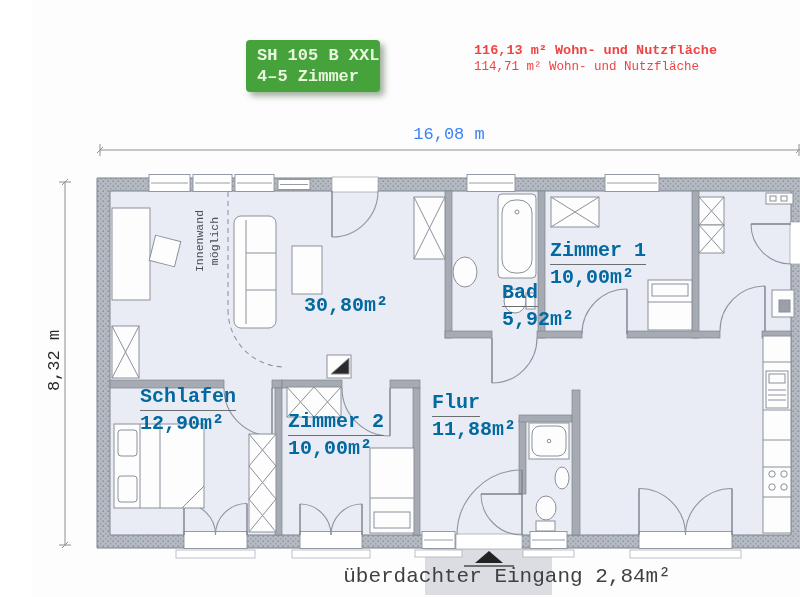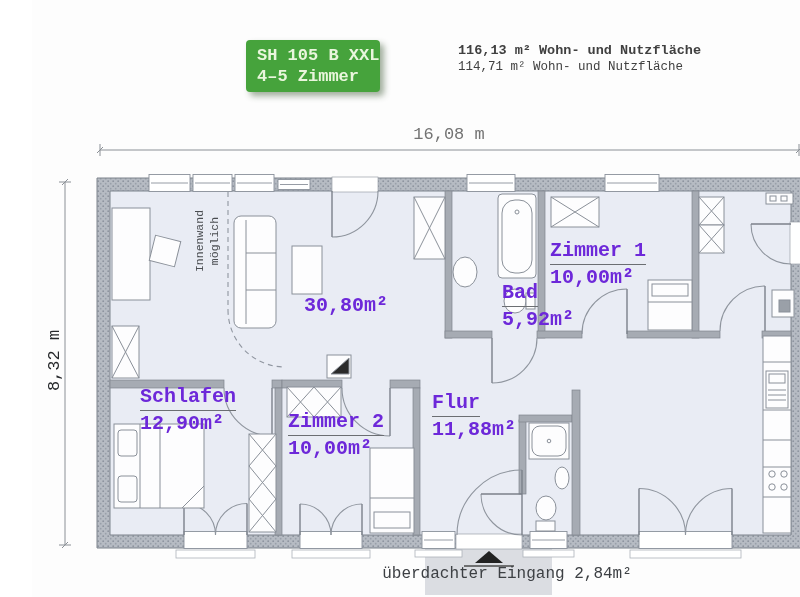--- a/index.html
+++ b/index.html
@@ -4,38 +4,38 @@
 <style>
   html,body{margin:0;padding:0;background:#ffffff;}
   .stage{position:relative;width:800px;height:597px;background:#fdfdfd;overflow:hidden;
          font-family:Liberation Mono, monospace;margin-left:32px;}
   .stage svg{position:absolute;left:0;top:0;}
 
   .badge{position:absolute;left:214px;top:40px;width:134px;height:52px;
          background:#46a33c;border-radius:4px;color:#eaf6dd;font-weight:bold;
          font-size:17px;line-height:21px;padding:5px 0 0 11px;box-sizing:border-box;
          box-shadow:4px 4px 6px rgba(45,75,35,.45);}
-  .info{position:absolute;left:426px;top:42px;color:#404040;font-size:12.5px;line-height:17px;}
+  .info{position:absolute;left:442px;top:42px;color:#ef4444;font-size:12.5px;line-height:17px;}
   .info .b{font-weight:bold;font-size:13.5px;}
 
   .dim-h{position:absolute;left:417px;top:125px;transform:translateX(-50%);
-         font-size:17px;color:#737373;white-space:nowrap;}
+         font-size:17px;color:#3b82f6;white-space:nowrap;}
   .dim-v{position:absolute;left:-26px;top:351px;width:96px;text-align:center;
          transform:rotate(-90deg);font-size:17px;color:#26282b;white-space:nowrap;}
 
-  .room-label{position:absolute;color:#6d28d9;font-weight:bold;font-size:20px;
+  .room-label{position:absolute;color:#0369a1;font-weight:bold;font-size:20px;
               line-height:26px;white-space:nowrap;}
   .room-label .rname{display:inline-block;border-bottom:1.5px solid #6b6e72;}
 
   .innenwand{position:absolute;left:120px;top:225px;width:112px;height:32px;
              transform:rotate(-90deg);text-align:center;font-size:11.5px;
              line-height:15px;color:#4a4d51;}
 
   .entrance-label{position:absolute;left:475px;top:565px;transform:translateX(-50%);
-                  font-size:16px;color:#3d4044;white-space:nowrap;}
+                  font-size:21px;color:#3d4044;white-space:nowrap;}
 </style>
 </head>
 <body>
 
 <div class="stage">
 
 <svg width="800" height="597" viewBox="0 0 800 597">
   <defs>
     <pattern id="wp" width="5" height="5" patternUnits="userSpaceOnUse">
       <rect width="5" height="5" fill="#b6bbc3"></rect>

